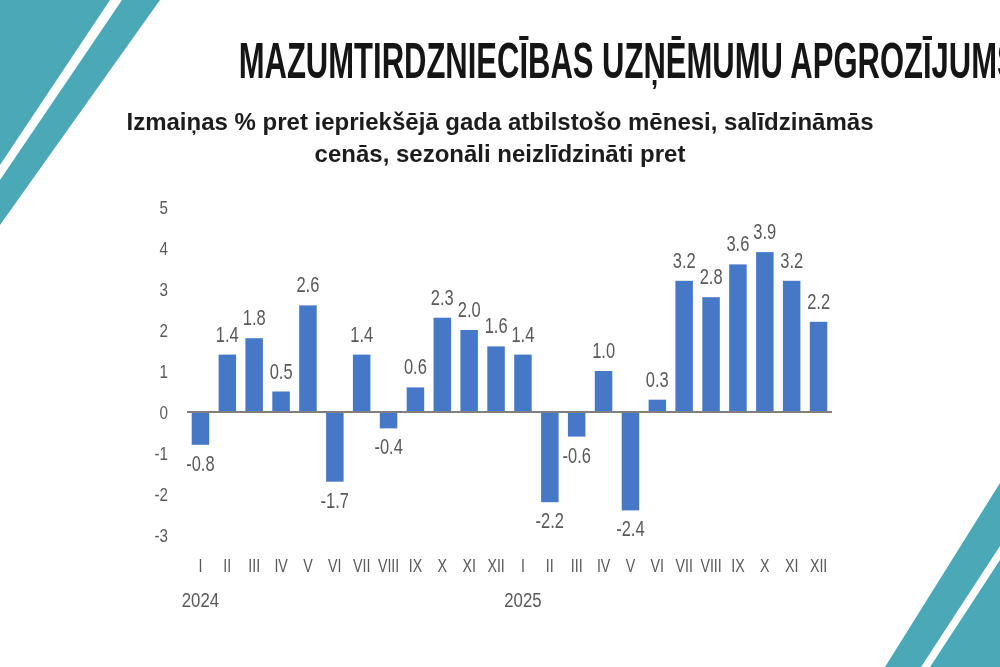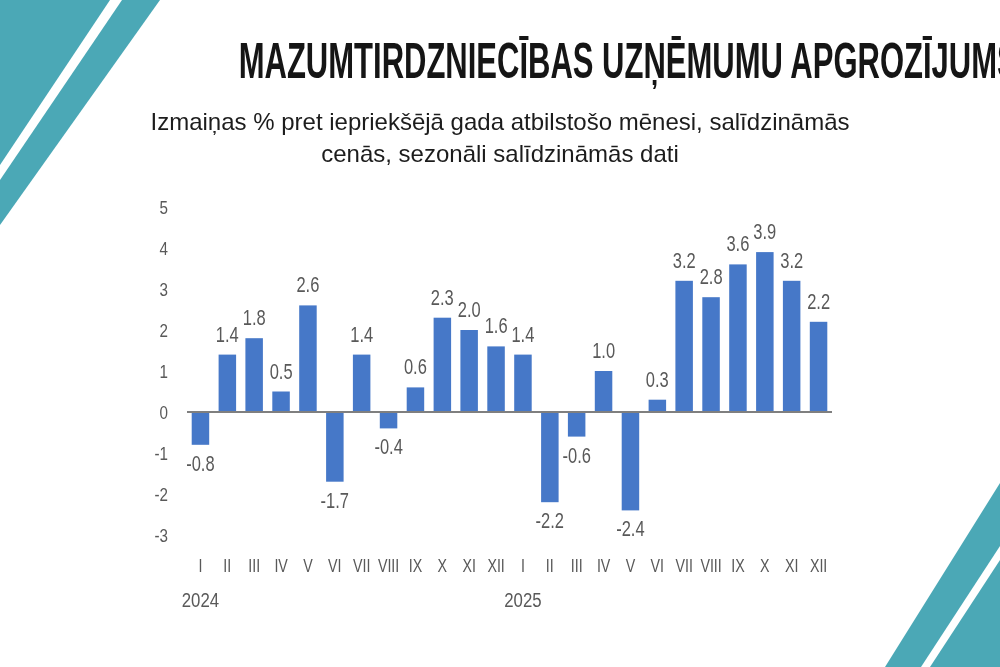--- a/index.html
+++ b/index.html
@@ -10,21 +10,21 @@
   .corner-svg{position:absolute;left:0;top:0;width:1000px;height:667px;pointer-events:none;}
   h1.title{
     position:absolute;top:30px;left:0;width:100%;margin:0;
     text-align:center;font-size:50px;line-height:62px;font-weight:bold;color:#151515;
   }
   h1.title .condense{
     display:inline-block;transform:scaleX(0.62);transform-origin:50% 50%;white-space:nowrap;
   }
   .subtitle{
     position:absolute;top:106px;left:0;width:100%;margin:0;
-    text-align:center;font-size:24px;line-height:32px;color:#1c1c1c;font-weight:normal;
+    text-align:center;font-size:24px;line-height:32px;color:#1c1c1c;font-weight:bold;
   }
   #chart{position:absolute;left:0;top:0;width:1000px;height:667px;}
   #chart svg{display:block;}
   #chart text{font-family:"Liberation Sans",sans-serif;}
 </style>
 </head>
 <body>
 
 <div class="slide">
 
@@ -34,21 +34,21 @@
       <polygon class="accent-shape" points="122,0 160,0 0,225 0,180" fill="#4BA8B6"></polygon>
     </g>
     <g>
       <polygon class="accent-shape" points="1000,560 1000,667 930,667" fill="#4BA8B6"></polygon>
       <polygon class="accent-shape" points="1000,483 1000,546 921,667 885,667" fill="#4BA8B6"></polygon>
     </g>
   </svg>
 
   <h1 class="title"><span class="condense">MAZUMTIRDZNIECĪBAS UZŅĒMUMU APGROZĪJUMS</span></h1>
 
-  <p class="subtitle"><span>Izmaiņas % pret iepriekšējā gada atbilstošo mēnesi, salīdzināmās</span><br><span>cenās, sezonāli salīdzināmās dati</span></p>
+  <p class="subtitle"><span>Izmaiņas % pret iepriekšējā gada atbilstošo mēnesi, salīdzināmās</span><br><span>cenās, sezonāli neizlīdzināti pret</span></p>
 
   <div id="chart">
       <svg width="1000" height="667" viewBox="0 0 1000 667">
         <rect x="191.7" y="412.0" width="17.5" height="32.8" fill="#4678C8"></rect>
         <rect x="218.6" y="354.6" width="17.5" height="57.4" fill="#4678C8"></rect>
         <rect x="245.4" y="338.2" width="17.5" height="73.8" fill="#4678C8"></rect>
         <rect x="272.3" y="391.5" width="17.5" height="20.5" fill="#4678C8"></rect>
         <rect x="299.2" y="305.4" width="17.5" height="106.6" fill="#4678C8"></rect>
         <rect x="326.1" y="412.0" width="17.5" height="69.7" fill="#4678C8"></rect>
         <rect x="352.9" y="354.6" width="17.5" height="57.4" fill="#4678C8"></rect>

